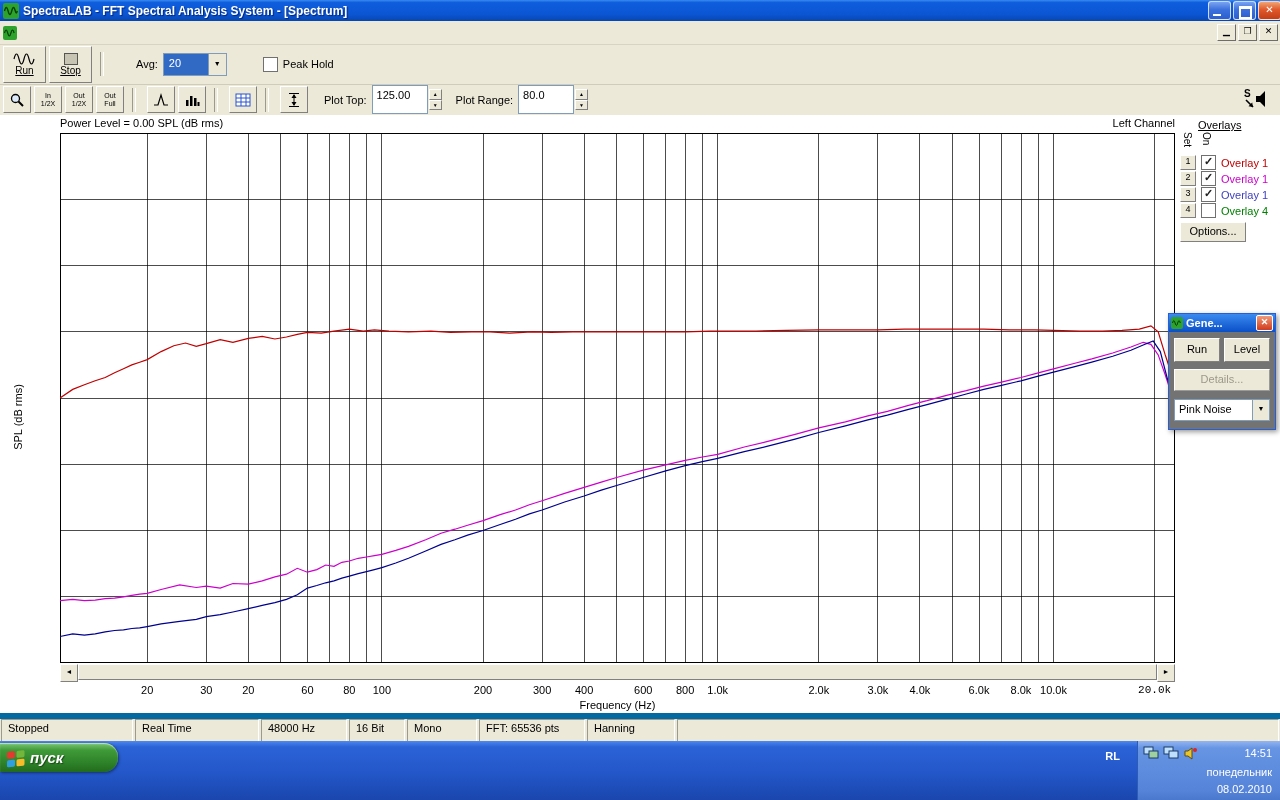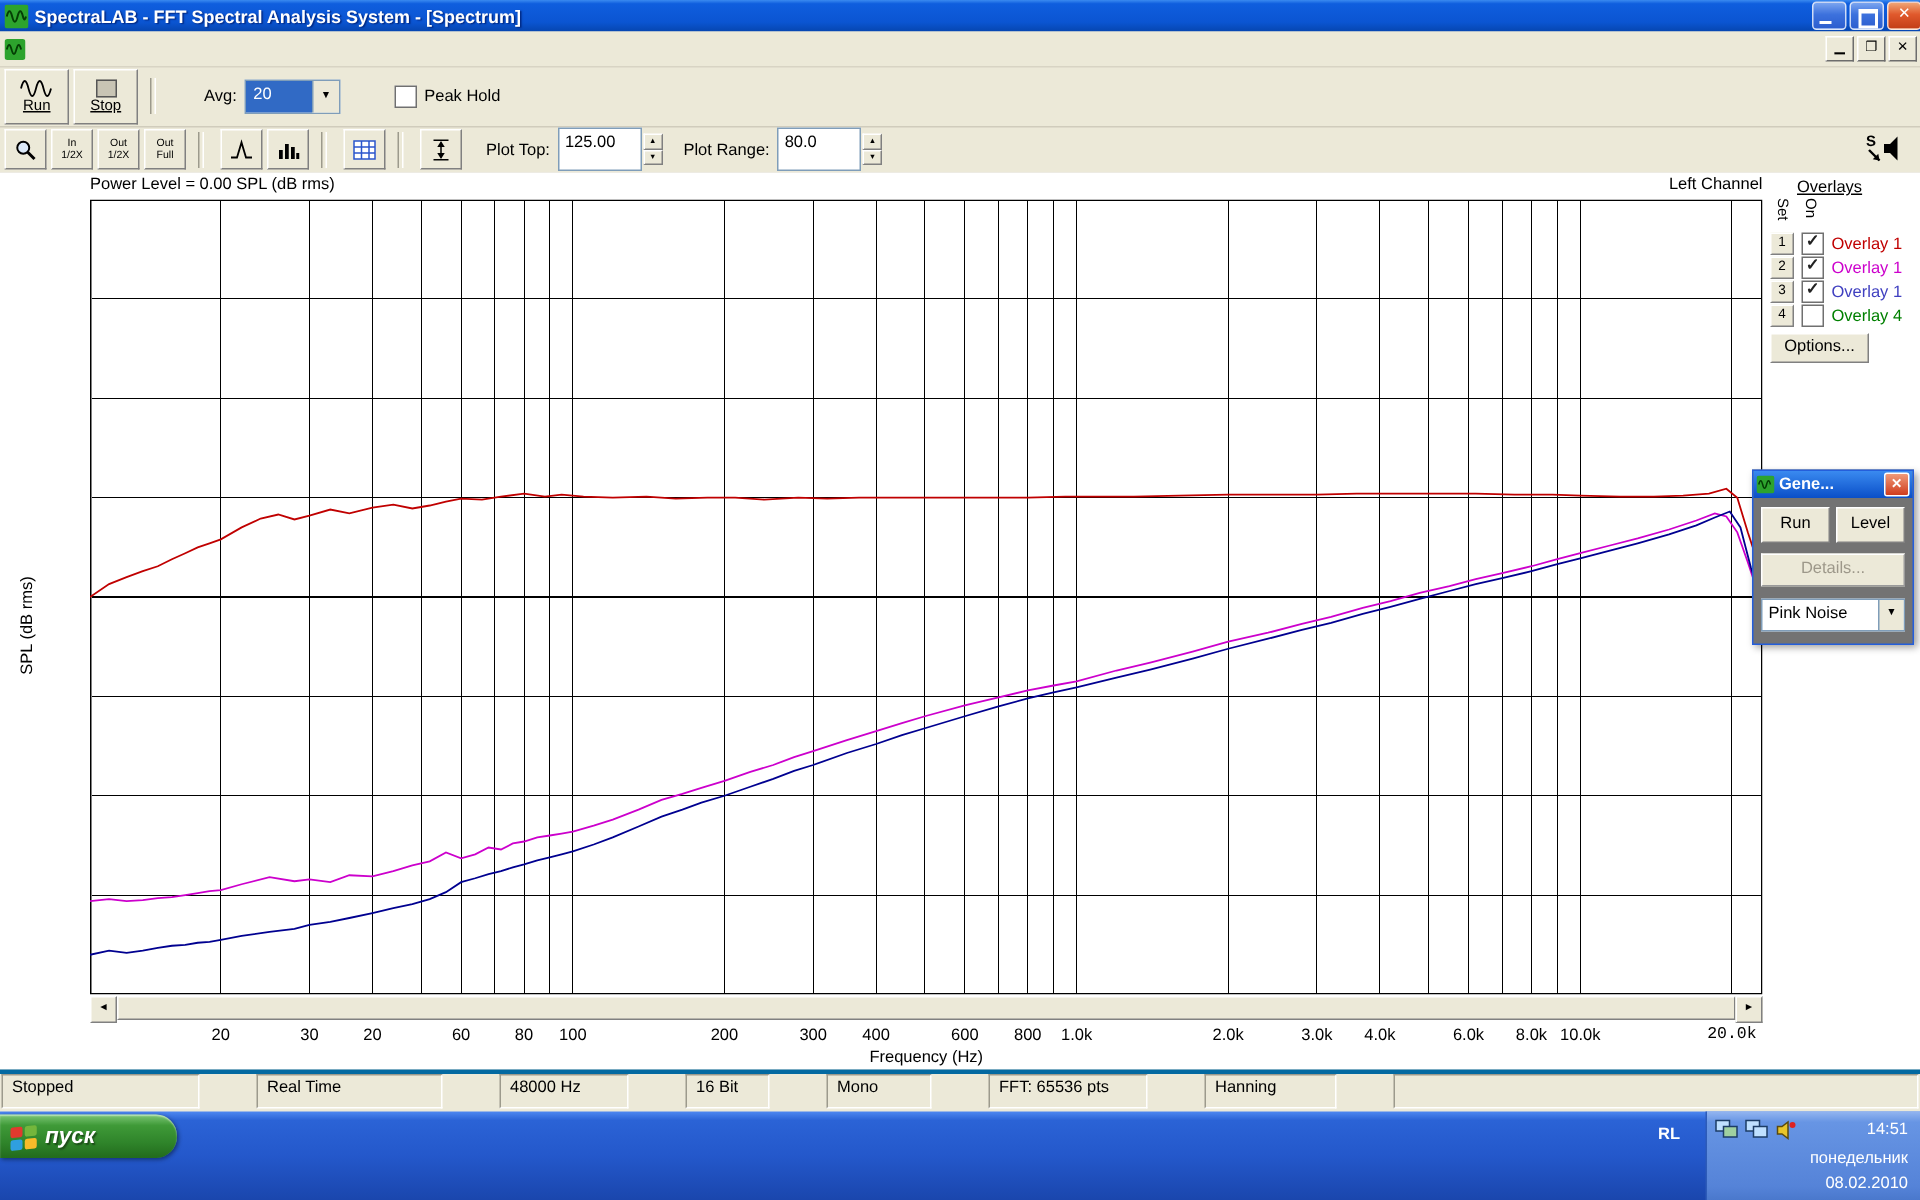--- a/index.html
+++ b/index.html
@@ -102,21 +102,21 @@
     border-color:#fff #808080 #808080 #fff;text-align:center;line-height:20px;}
   .gendetails{width:94px;height:20px;margin-top:7px;background:#ece9d8;border:1px solid;
     border-color:#fff #9a9a9a #9a9a9a #fff;color:#9d988a;text-align:center;line-height:18px;}
   .gencombo{margin-top:8px;display:flex;width:94px;height:20px;border:1px solid #7f9db9;background:#fff;}
   .gc-val{flex:1;padding:3px 4px;white-space:nowrap;overflow:hidden;}
   .gc-drop{width:16px;background:#ece9d8;border-left:1px solid #7f9db9;text-align:center;
     font-size:7px;line-height:18px;}
 
   
   .statusbar{position:absolute;left:0;top:713px;width:1280px;height:22px;background:#ece9d8;
-    display:flex;align-items:center;border-top:3px solid #0369a1;gap:36px;}
+    display:flex;align-items:center;border-top:6px solid #0369a1;}
   .sp{height:17px;margin:0 1px;padding:2px 6px;border:1px solid;
     border-color:#9c9a8c #fff #fff #9c9a8c;white-space:nowrap;overflow:hidden;}
 
   
   .taskbar{position:absolute;left:0;top:741px;width:1280px;height:59px;
     background:linear-gradient(180deg,#4e88f0 0%,#2b63d6 10%,#2458cb 50%,#1a46ad 100%);}
   .startbtn{position:absolute;left:0;top:2px;width:98px;height:29px;border-radius:0 14px 14px 0;
     background:linear-gradient(180deg,#7ec878 0%,#3f9a38 25%,#2f842a 65%,#226b1c 100%);
     box-shadow:1px 1px 3px rgba(0,0,0,.45), inset 0 1px 1px rgba(255,255,255,.5);
     display:flex;align-items:center;gap:4px;padding:0 14px 0 6px;color:#fff;

